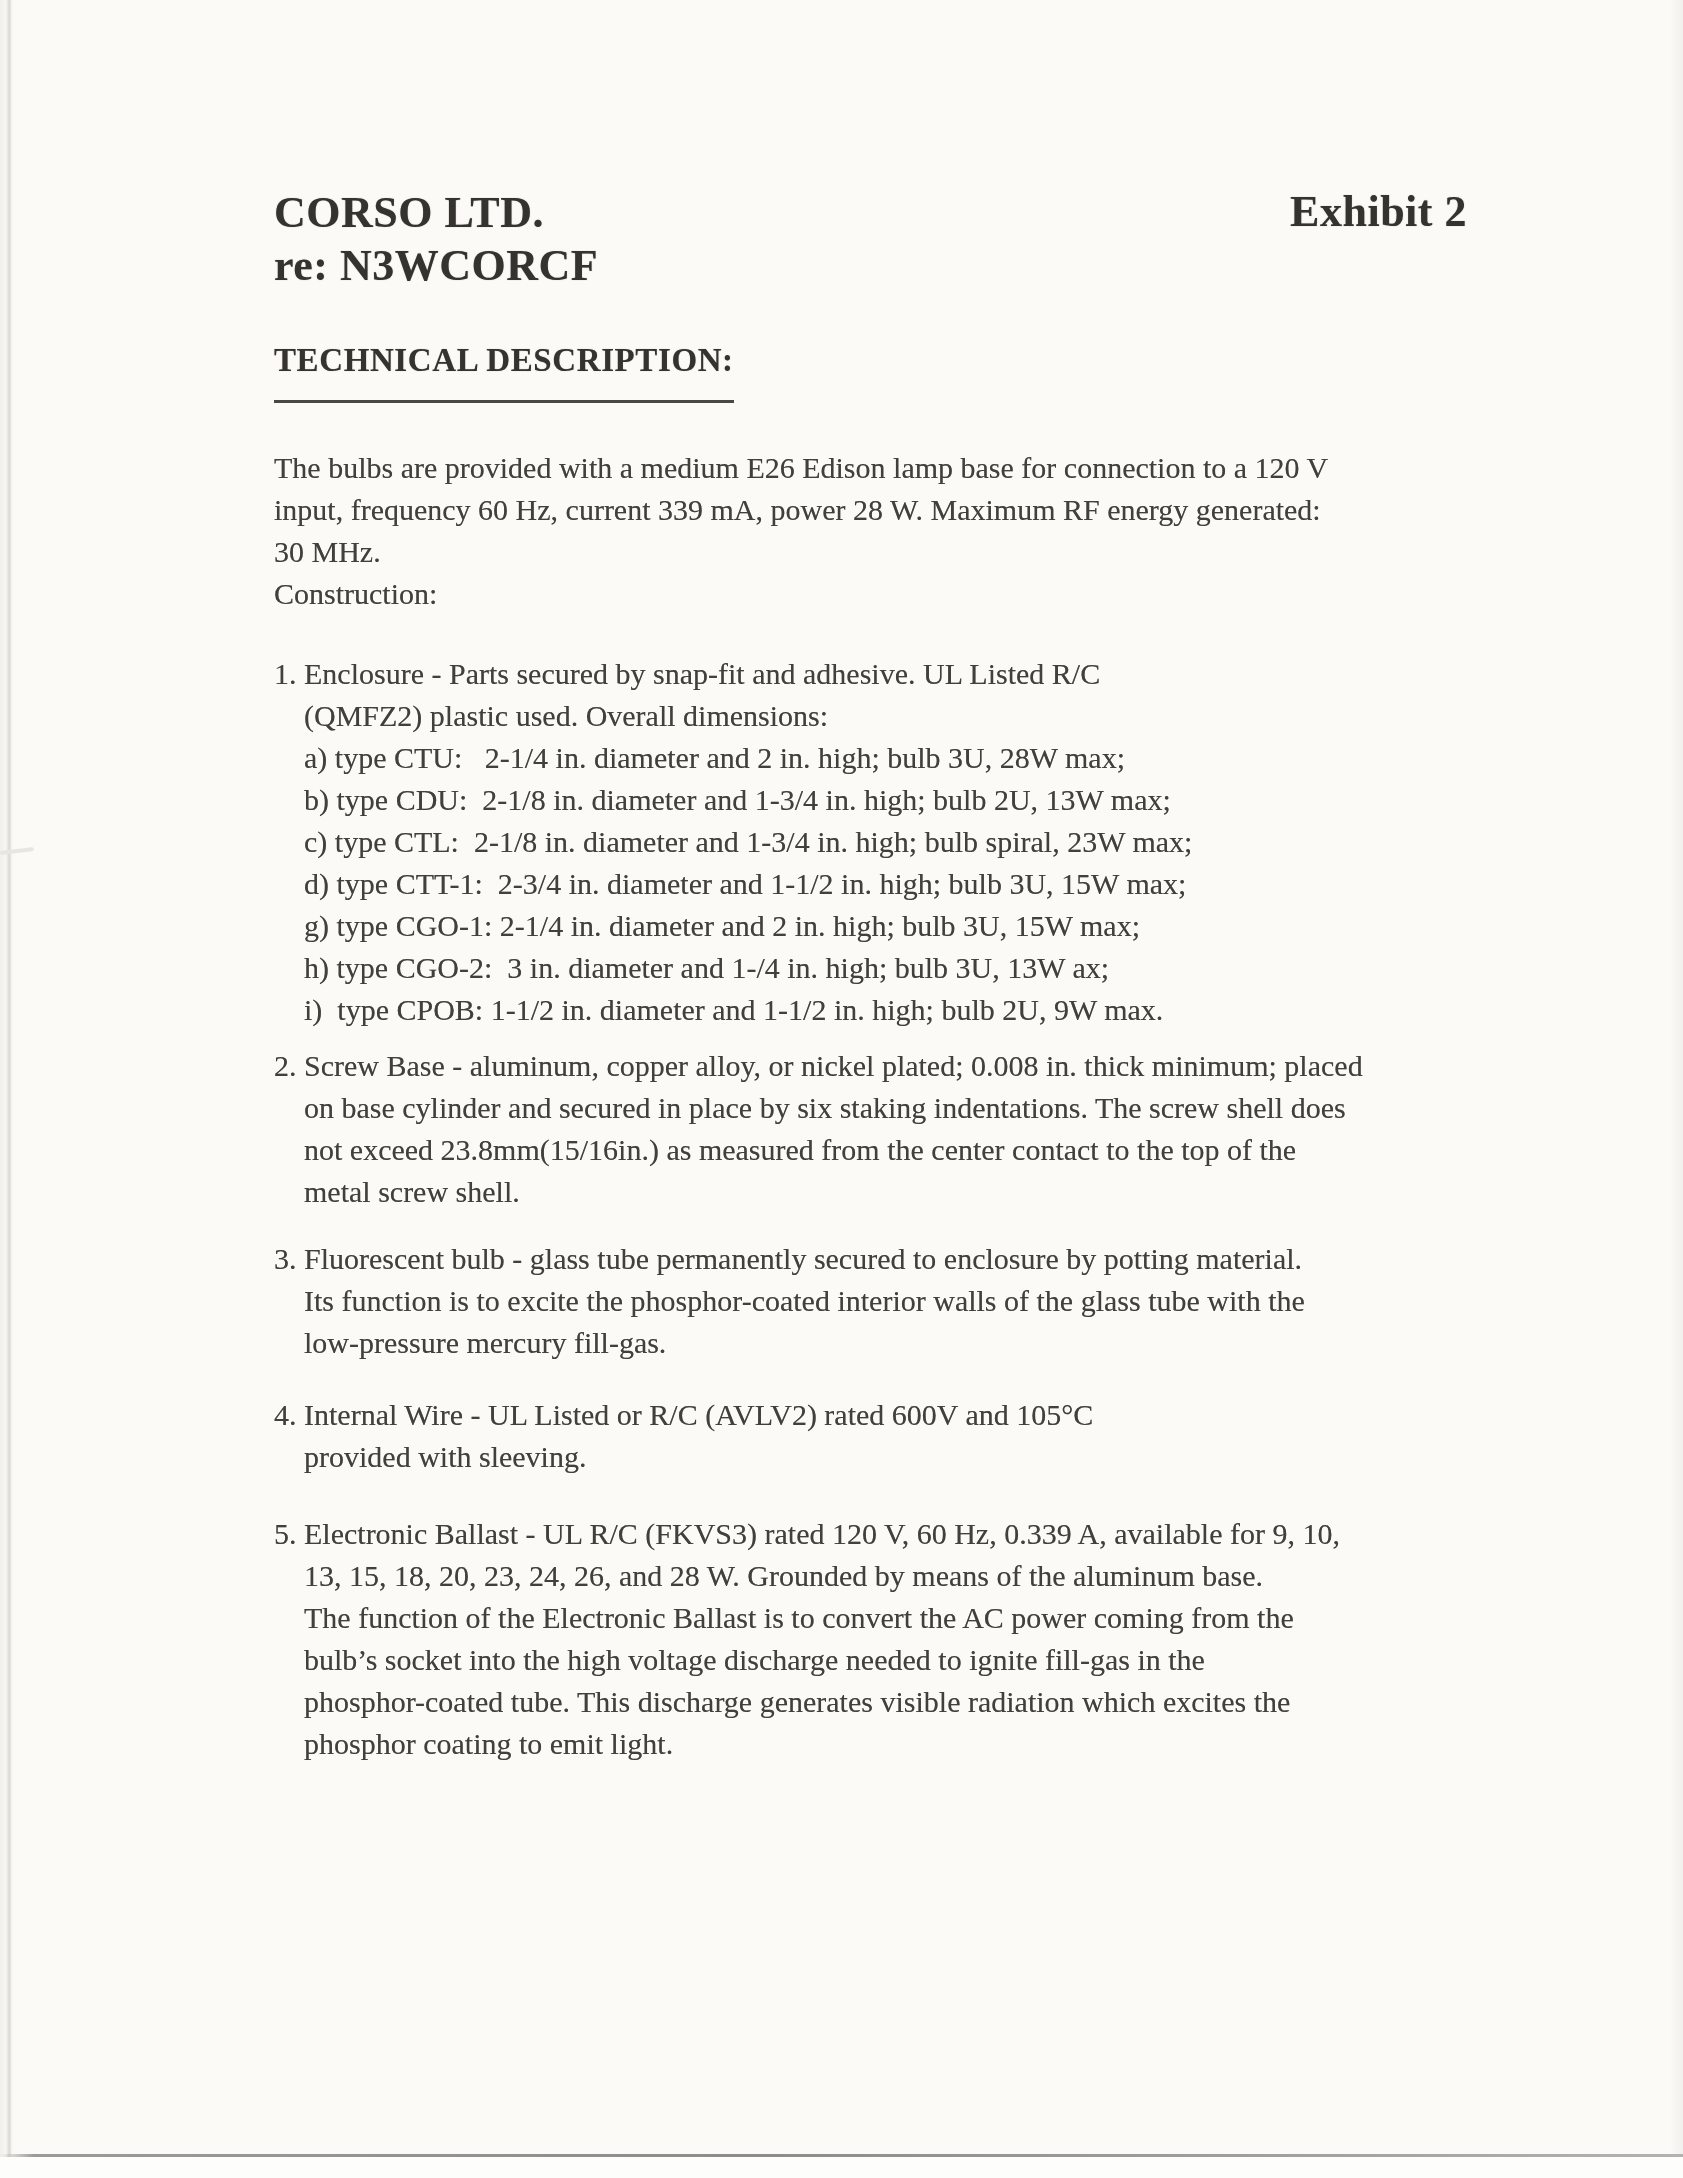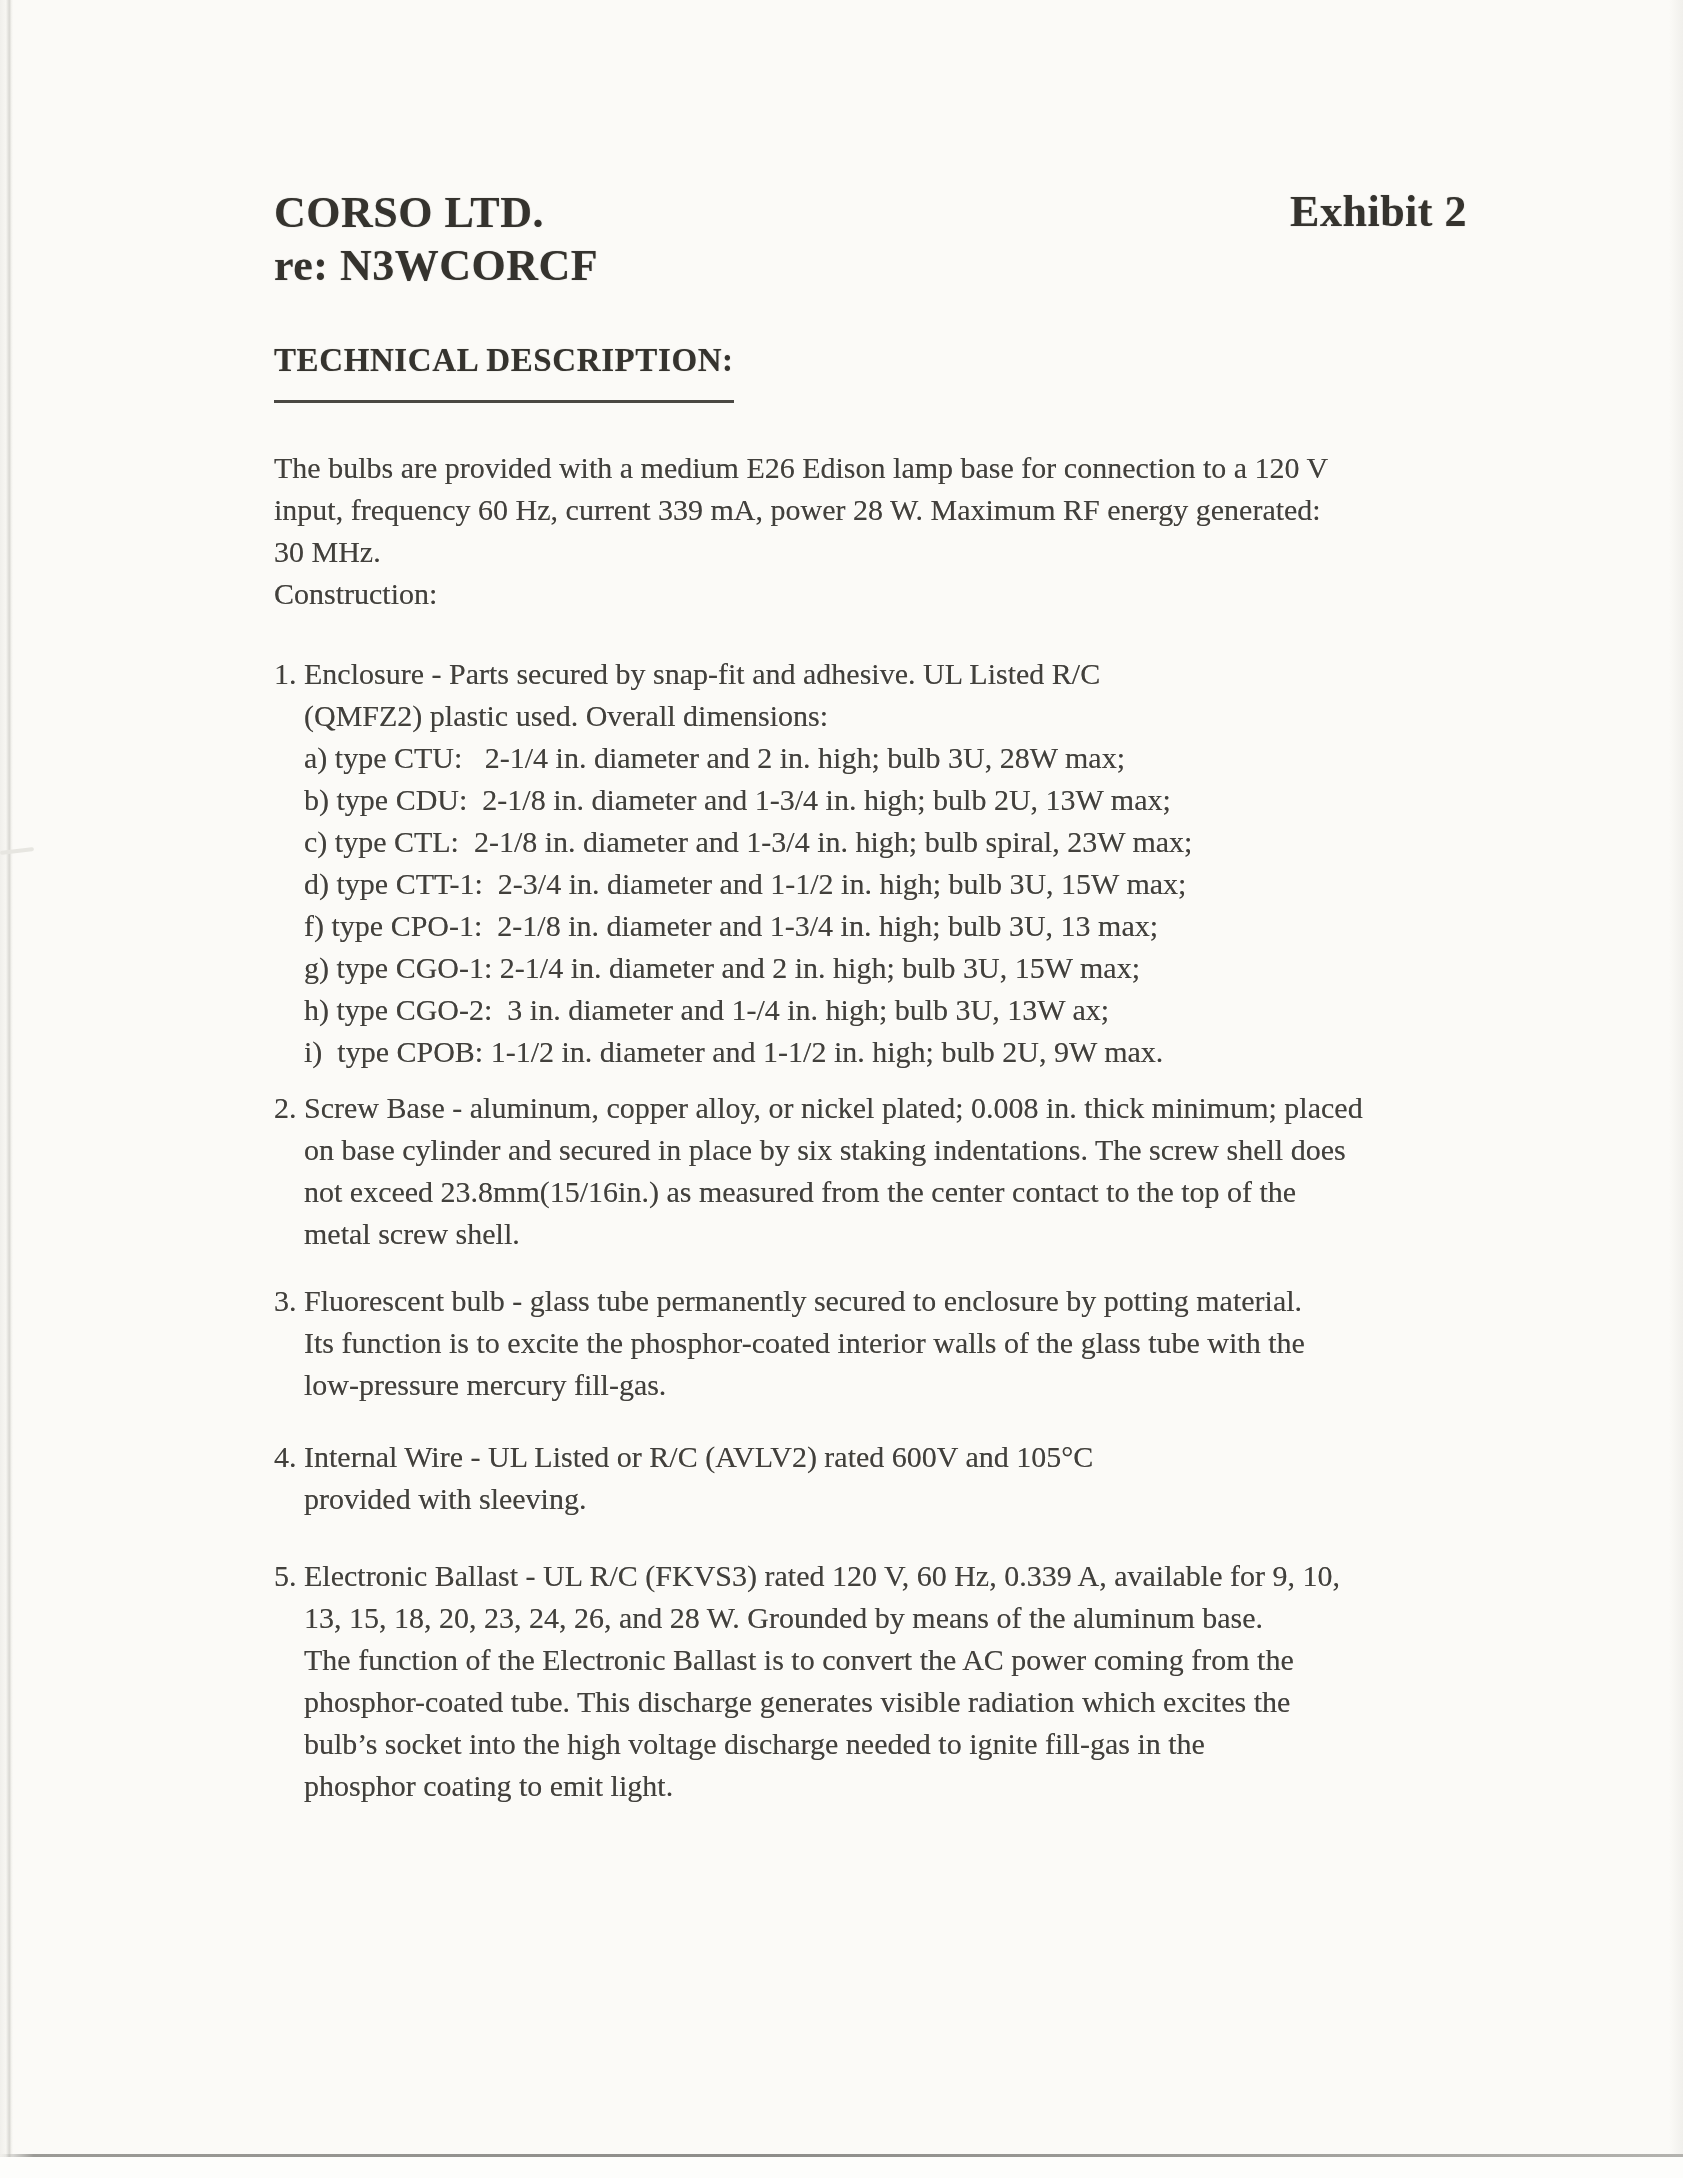--- a/index.html
+++ b/index.html
@@ -142,21 +142,20 @@
     <div class="items">
 
       <div class="item item-1">
         <span class="item-num line">1.</span>
         <div class="line">Enclosure - Parts secured by snap-fit and adhesive. UL Listed R/C</div>
         <div class="line">(QMFZ2) plastic used. Overall dimensions:</div>
         <div class="line">a) type CTU:   2-1/4 in. diameter and 2 in. high; bulb 3U, 28W max;</div>
         <div class="line">b) type CDU:  2-1/8 in. diameter and 1-3/4 in. high; bulb 2U, 13W max;</div>
         <div class="line">c) type CTL:  2-1/8 in. diameter and 1-3/4 in. high; bulb spiral, 23W max;</div>
         <div class="line">d) type CTT-1:  2-3/4 in. diameter and 1-1/2 in. high; bulb 3U, 15W max;</div>
-        <div class="line">f) type CPO-1:  2-1/8 in. diameter and 1-3/4 in. high; bulb 3U, 13 max;</div>
         <div class="line">g) type CGO-1: 2-1/4 in. diameter and 2 in. high; bulb 3U, 15W max;</div>
         <div class="line">h) type CGO-2:  3 in. diameter and 1-/4 in. high; bulb 3U, 13W ax;</div>
         <div class="line">i)  type CPOB: 1-1/2 in. diameter and 1-1/2 in. high; bulb 2U, 9W max.</div>
       </div>
 
       <div class="item item-2">
         <span class="item-num line">2.</span>
         <div class="line">Screw Base - aluminum, copper alloy, or nickel plated; 0.008 in. thick minimum; placed</div>
         <div class="line">on base cylinder and secured in place by six staking indentations. The screw shell does</div>
         <div class="line">not exceed 23.8mm(15/16in.) as measured from the center contact to the top of the</div>
@@ -174,21 +173,21 @@
         <span class="item-num line">4.</span>
         <div class="line">Internal Wire - UL Listed or R/C (AVLV2) rated 600V and 105°C</div>
         <div class="line">provided with sleeving.</div>
       </div>
 
       <div class="item item-5">
         <span class="item-num line">5.</span>
         <div class="line">Electronic Ballast - UL R/C (FKVS3) rated 120 V, 60 Hz, 0.339 A, available for 9, 10,</div>
         <div class="line">13, 15, 18, 20, 23, 24, 26, and 28 W. Grounded by means of the aluminum base.</div>
         <div class="line">The function of the Electronic Ballast is to convert the AC power coming from the</div>
+        <div class="line">bulb’s socket into the high voltage discharge needed to ignite fill-gas in the</div>
         <div class="line">phosphor-coated tube. This discharge generates visible radiation which excites the</div>
-        <div class="line">bulb’s socket into the high voltage discharge needed to ignite fill-gas in the</div>
         <div class="line">phosphor coating to emit light.</div>
       </div>
 
     </div>
   </div>
 </div>
 
 
 </body></html>

